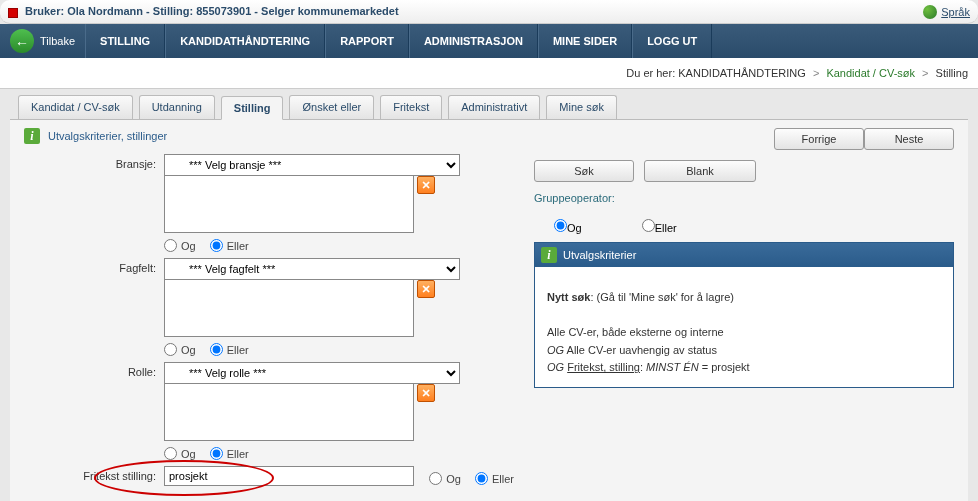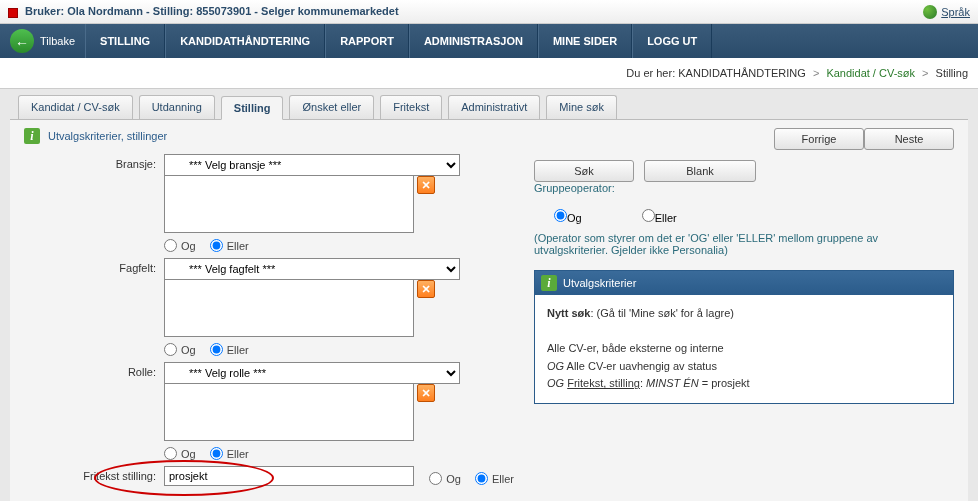--- a/index.html
+++ b/index.html
@@ -1,18 +1,18 @@
 <!DOCTYPE html>
 <html><head>
 <meta charset="utf-8">
 <style>
 * { box-sizing: border-box; margin: 0; padding: 0; font-family: Arial, sans-serif; font-size: 11px; }
 body { background: #e8e8e8; width: 978px; height: 501px; overflow: hidden; }
 
-.topbar { background: linear-gradient(#fff, #eee); height: 24px; display: flex; align-items: center; padding: 0 8px; border-bottom: 1px solid #ccc; }
+.topbar { background: linear-gradient(#fff, #eee); height: 24px; display: flex; align-items: center; padding: 0 8px; border-bottom: 1px solid #ccc; border-radius: 10px; }
 .topbar .bruker { color: #2a4b6a; font-weight: bold; }
 .topbar .bruker .red-sq { display: inline-block; width: 10px; height: 10px; background: #d40000; border: 1px solid #900; margin-right: 4px; vertical-align: middle; }
 .topbar .sprak { margin-left: auto; color: #2a4b6a; display: flex; align-items: center; gap: 4px; text-decoration: underline; }
 .topbar .sprak .globe { width: 14px; height: 14px; border-radius: 50%; background: radial-gradient(circle at 30% 30%, #6fbf3f, #2a7a2a); display: inline-block; }
 
 .navbar { background: linear-gradient(#3a5b7a, #2a4b6a); height: 34px; display: flex; align-items: center; }
 .navbar .back { display: flex; align-items: center; gap: 6px; padding: 0 10px; color: #fff; cursor: pointer; }
 .navbar .back-circle { width: 24px; height: 24px; border-radius: 50%; background: linear-gradient(#4fbf4f, #2a8a2a); display: flex; align-items: center; justify-content: center; color: #fff; font-size: 14px; font-weight: bold; }
 .navbar .menu { display: flex; height: 100%; }
 .navbar .menu-item { color: #fff; padding: 0 14px; display: flex; align-items: center; border-left: 1px solid #4a6b8a; border-right: 1px solid #1a3b5a; cursor: pointer; font-weight: bold; font-size: 11px; }
@@ -40,29 +40,29 @@
 .form-row { display: flex; align-items: flex-start; margin-bottom: 4px; }
 .form-row .label { width: 140px; text-align: right; padding-right: 8px; padding-top: 4px; color: #333; }
 .form-row .ctl { flex: 1; }
 .form-row select { width: 296px; height: 22px; border: 1px solid #888; background: #fff; padding: 0 20px; }
 .form-row .box { width: 250px; height: 58px; border: 1px solid #888; background: #fff; margin-top: -1px; position: relative; }
 .form-row .box .remove { position: absolute; right: -22px; top: 0; width: 18px; height: 18px; background: linear-gradient(#ffb060, #ff8020); color: #fff; border: 1px solid #c05000; border-radius: 2px; display: flex; align-items: center; justify-content: center; font-weight: bold; cursor: pointer; }
 .form-row .radios { display: flex; gap: 14px; padding: 6px 0 2px 0; }
 .form-row .radio-lbl { display: flex; align-items: center; gap: 4px; color: #444; }
 .form-row input[type="text"] { width: 250px; height: 20px; border: 1px solid #888; padding: 0 4px; background: #fff; }
 
-.right-top { display: flex; gap: 10px; }
+.right-top { display: flex; gap: 10px; margin-bottom: 10px; }
 .group-op { color: #2a6a7a; margin-bottom: 15px; }
 .group-op-radios { display: flex; gap: 60px; padding-left: 20px; margin-bottom: 8px; }
 .hint { color: #2a6a7a; margin-bottom: 14px; }
 
 .panel { border: 1px solid #2a5b8a; background: #fff; }
 .panel-head { background: linear-gradient(#3a6b9a, #2a5b8a); color: #fff; padding: 4px 6px; display: flex; align-items: center; gap: 6px; }
 .panel-head .info-icon { background: #5aaa3a; }
-.panel-body { padding: 10px 12px; color: #333; line-height: 1.6; }
+.panel-body { padding: 10px 12px; color: #333; line-height: 1.6; margin-top: 12px; }
 .panel-body .em { font-style: italic; }
 .panel-body .u { text-decoration: underline; }
 
 .ellipse { position: absolute; border: 2px solid #c00; border-radius: 50%; width: 180px; height: 36px; pointer-events: none; }
 .fritekst-wrap { position: relative; }
 </style>
 </head>
 <body>
 
 <div class="topbar">
@@ -215,21 +215,20 @@
     <div class="right-top">
       <div class="btn" style="width:100px;">Søk</div>
       <div class="btn" style="width:112px;">Blank</div>
     </div>
 
     <div class="group-op">Gruppeoperator:</div>
     <div class="group-op-radios">
       <label class="radio-lbl"><input type="radio" name="gop" checked="" style=""><span>Og</span></label>
       <label class="radio-lbl"><input type="radio" name="gop" style=""><span>Eller</span></label>
     </div>
-    <div class="hint">(Operator som styrer om det er 'OG' eller 'ELLER' mellom gruppene av utvalgskriterier. Gjelder ikke Personalia)</div>
 
     <div class="panel">
       <div class="panel-head">
         <span class="info-icon">i</span>
         <span>Utvalgskriterier</span>
       </div>
       <div class="panel-body">
         <div><b>Nytt søk</b><span>: (Gå til 'Mine søk' for å lagre)</span></div>
         <br>
         <div>Alle CV-er, både eksterne og interne</div>

